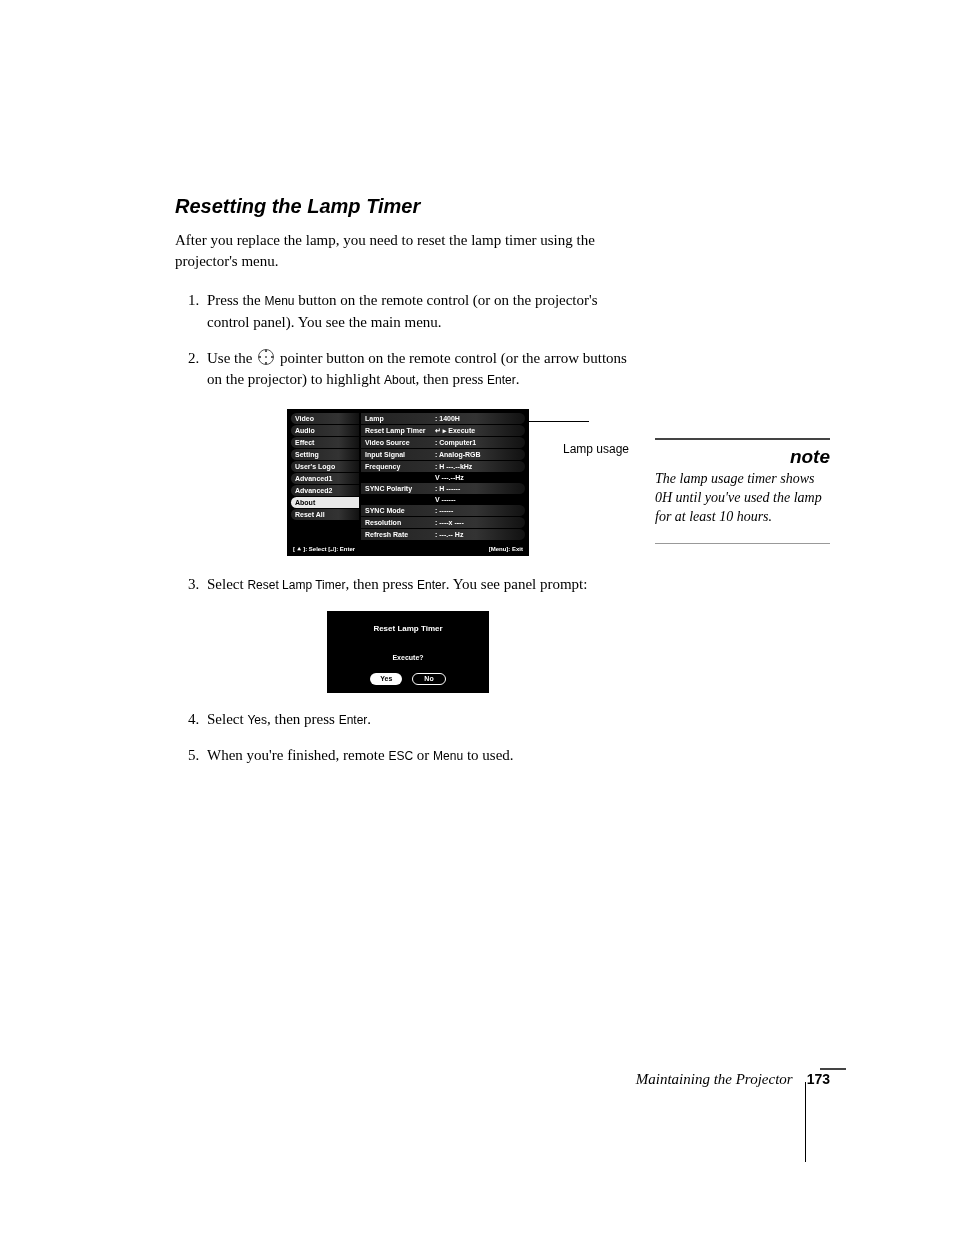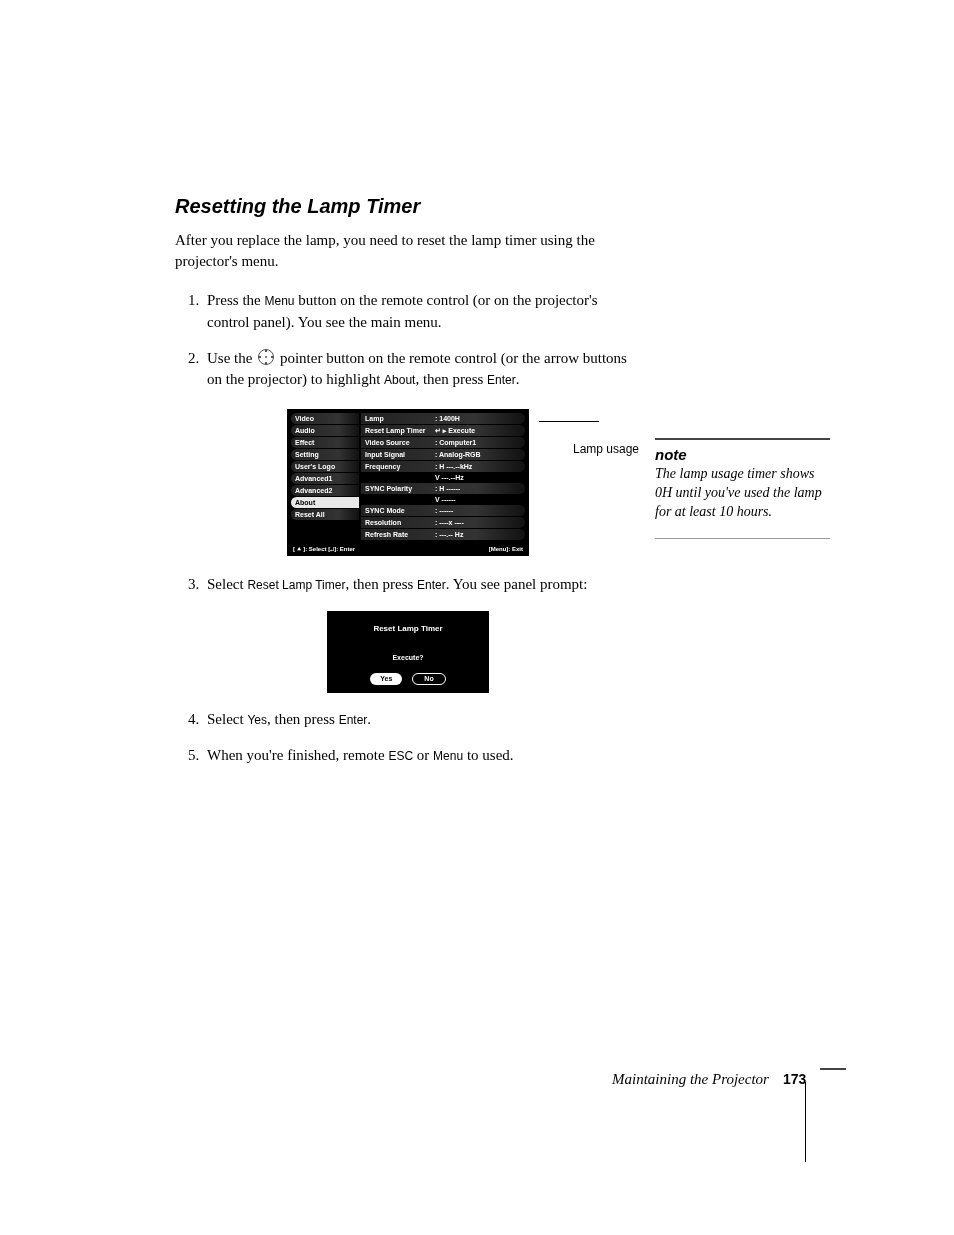--- a/index.html
+++ b/index.html
@@ -139,21 +139,21 @@
     line-height: 9px;
   }
   .menu-foot {
     font-size: 6px;
     padding: 2px 6px;
     display: flex;
     justify-content: space-between;
   }
   .callout-wrap {
     position: absolute;
-    left: 252px;
+    left: 242px;
     top: 4px;
     display: flex;
     align-items: center;
   }
   .callout-line {
     width: 60px;
     height: 1px;
     background: #000;
   }
   .callout-text {
@@ -204,37 +204,39 @@
     left: 655px;
     top: 438px;
     width: 175px;
     border-top: 2px solid #444;
     padding-top: 6px;
   }
   .note-title {
     font-family: Arial, Helvetica, sans-serif;
     font-weight: bold;
     font-style: italic;
-    font-size: 15px;
+    font-size: 19px;
     margin-bottom: 2px;
+    text-align: right;
   }
   .note-body {
     font-style: italic;
     font-size: 14px;
     line-height: 1.35;
     border-bottom: 1px solid #999;
     padding-bottom: 16px;
   }
 
   
   .footer {
     position: absolute;
     left: 612px;
     top: 1070px;
     width: 218px;
+    text-align: right;
   }
   .footer-rule {
     position: absolute;
     right: -16px;
     top: -2px;
     width: 26px;
     height: 2px;
     background: #444;
   }
   .footer-text {

